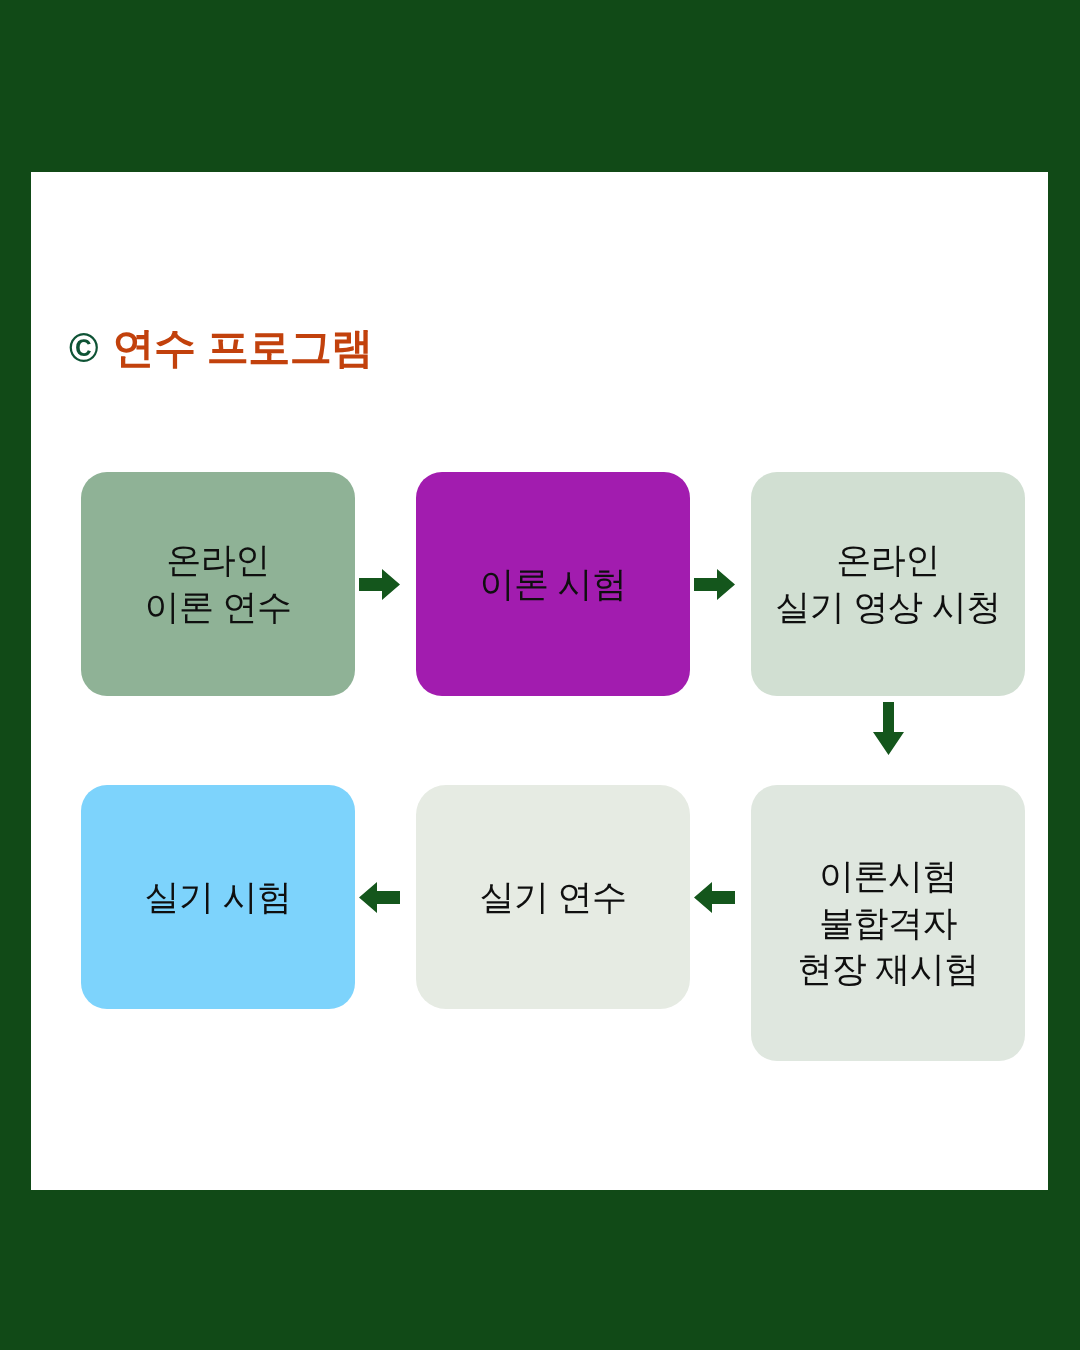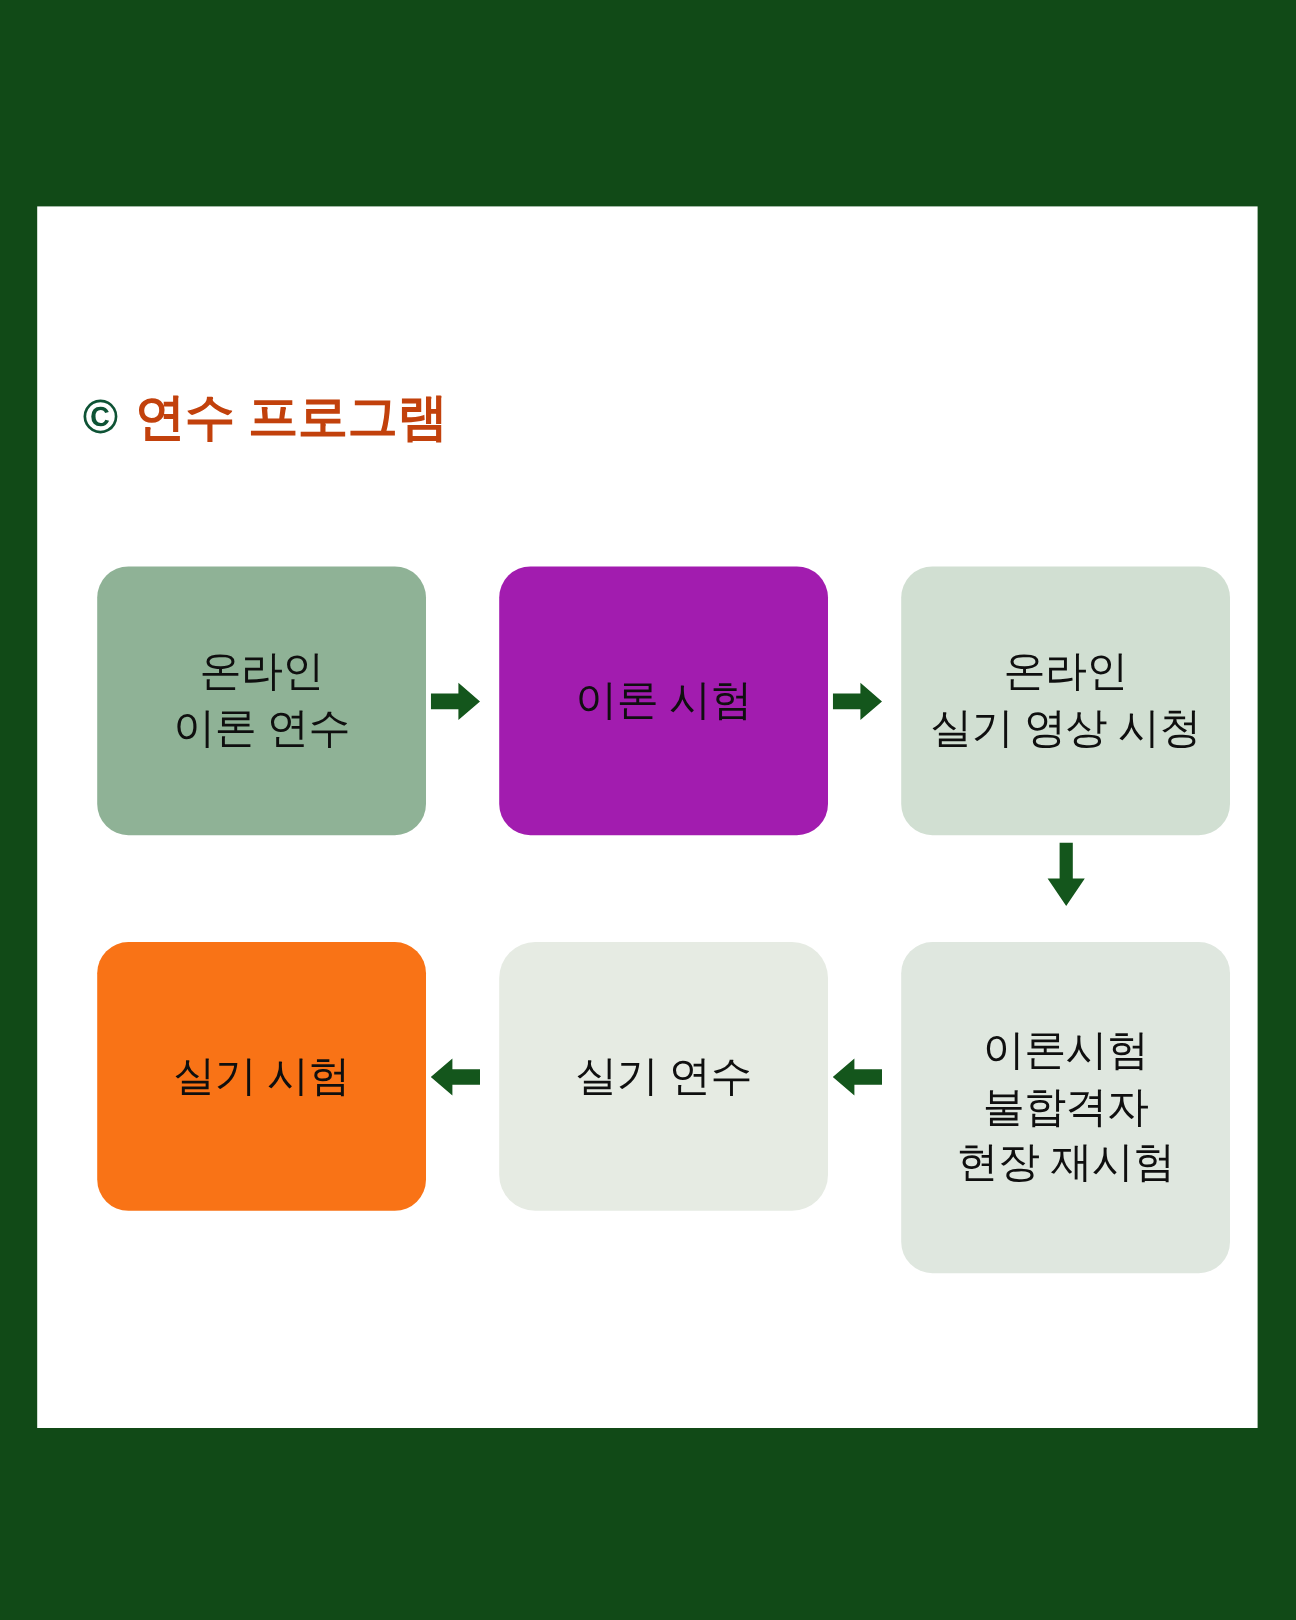--- a/index.html
+++ b/index.html
@@ -118,21 +118,21 @@
 
     <div class="node" id="node-2" style="background: rgb(209, 223, 210); color: rgb(15, 15, 15);">온라인
 실기 영상 시청</div>
 
     <div class="node" id="node-3" style="background: rgb(223, 231, 223); color: rgb(15, 15, 15);">이론시험
 불합격자
 현장 재시험</div>
 
     <div class="node" id="node-4" style="background: rgb(230, 235, 227); color: rgb(15, 15, 15);">실기 연수</div>
 
-    <div class="node" id="node-5" style="background: #f97316; color: rgb(15, 15, 15);">실기 시험</div>
+    <div class="node" id="node-5" style="background: #7dd3fc; color: rgb(15, 15, 15);">실기 시험</div>
 
     <span class="arrow" id="arrow-0-1">
       <svg width="42" height="33" viewBox="0 0 42 33">
         <polygon points="0,10 23,10 23,1 41,16.5 23,32 23,23 0,23" fill="#14561C"></polygon>
       </svg>
     </span>
 
     <span class="arrow" id="arrow-1-2">
       <svg width="42" height="33" viewBox="0 0 42 33">
         <polygon points="0,10 23,10 23,1 41,16.5 23,32 23,23 0,23" fill="#14561C"></polygon>

